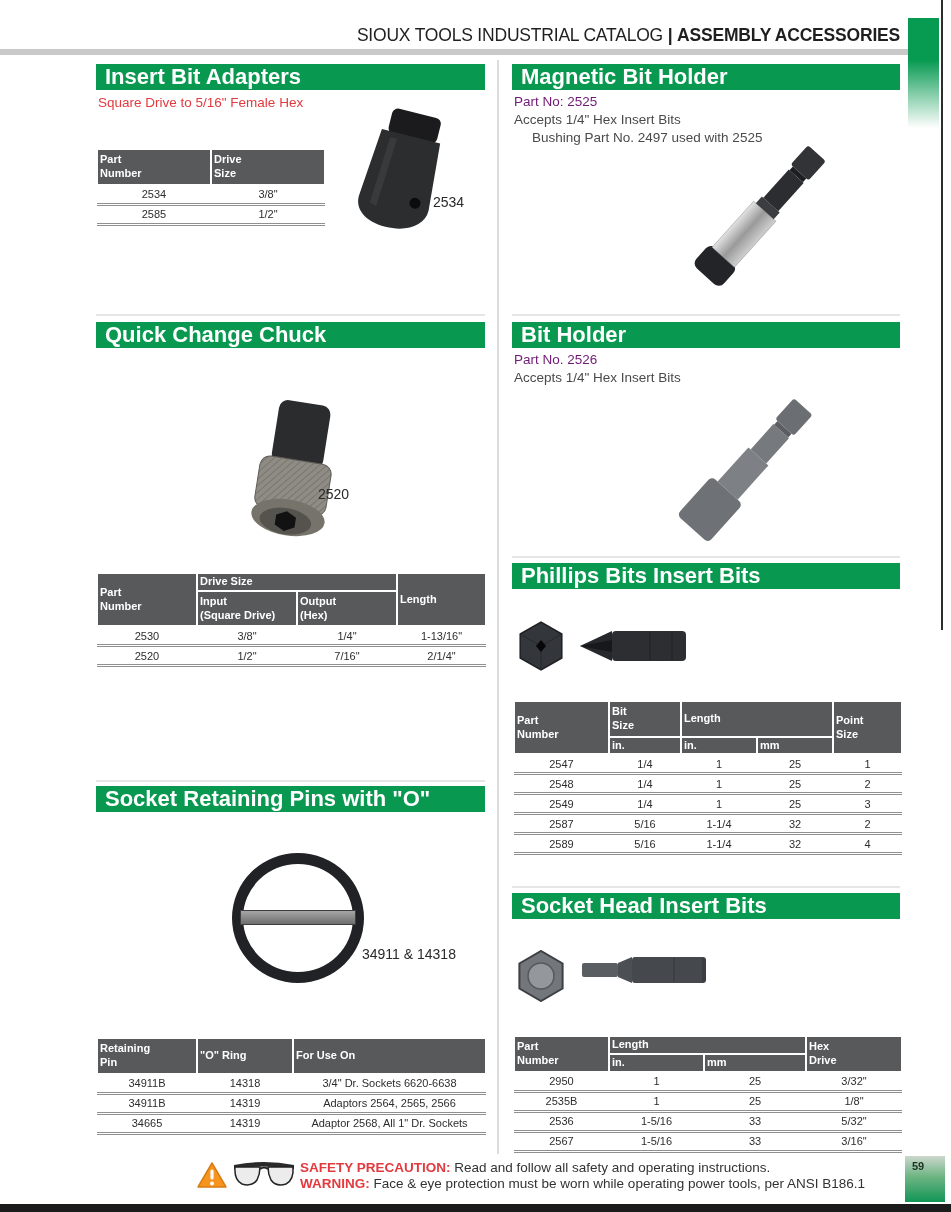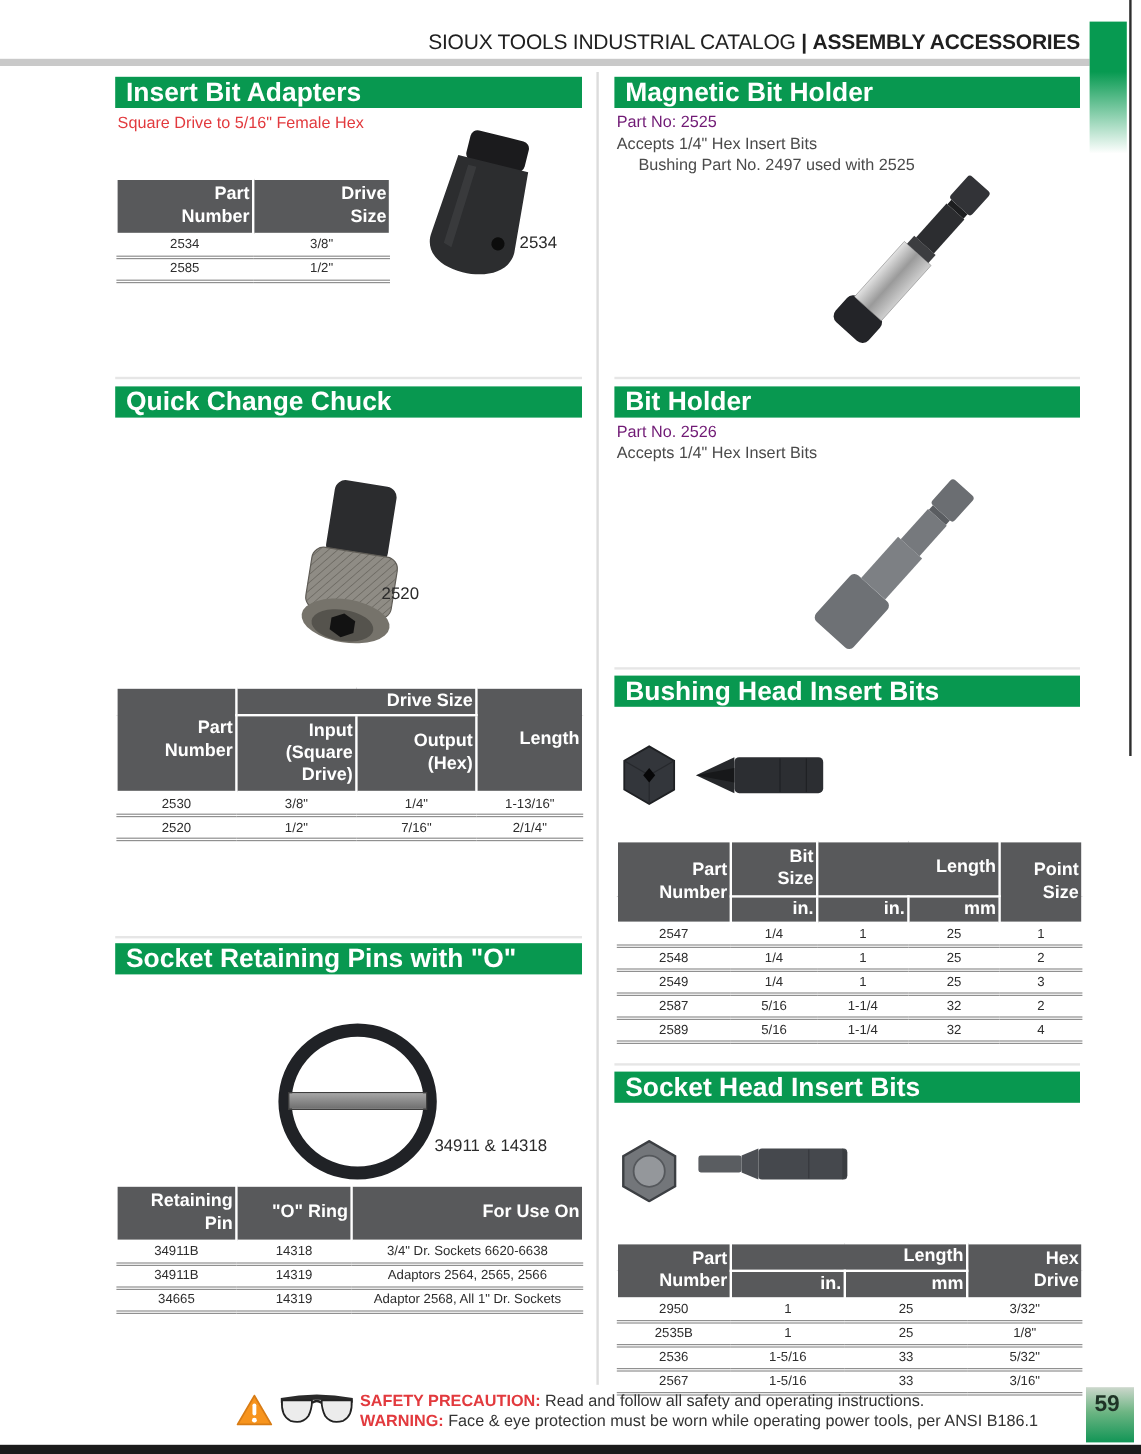--- a/index.html
+++ b/index.html
@@ -19,35 +19,35 @@
   
   .bar{position:absolute;height:26px;background:#089850;color:#fff;font-weight:bold;font-size:22px;
        line-height:26px;padding-left:9px;box-sizing:border-box;}
   .sub{position:absolute;font-size:13.5px;color:#e23a3e;}
   .partno{position:absolute;font-size:13.5px;color:#701a75;}
   .info{position:absolute;font-size:13.5px;color:#4a4a4a;}
   .img-label{position:absolute;font-size:14px;color:#2a2a2a;}
   .img-abs{position:absolute;}
   
   .tbl{position:absolute;border-collapse:collapse;table-layout:fixed;}
-  .tbl th{background:#58595b;color:#fff;font-size:15px;font-weight:bold;line-height:1.25;
-          border:2px solid #ffffff;white-space:pre-line;vertical-align:middle;padding:3px 2px;text-align:right;}
+  .tbl th{background:#58595b;color:#fff;font-size:11px;font-weight:bold;line-height:1.25;
+          border:2px solid #ffffff;white-space:pre-line;vertical-align:middle;padding:3px 2px;text-align:left;}
   .tbl th.thin{padding:1px 2px;}
   .tbl td{font-size:11px;color:#2d2d2d;text-align:center;padding:2.5px 2px;border-bottom:3px double #909090;}
   
   .oring-wrap{position:absolute;}
   .oring{position:absolute;left:0;top:0;right:0;bottom:0;border:11px solid #202226;border-radius:50%;}
   .pin-rod{position:absolute;left:8px;right:8px;top:57px;height:13px;
            background:linear-gradient(#a6a6a6,#6e6e6e);border:1px solid #3e3e3e;}
   
   .foot-line{position:absolute;font-size:13.5px;color:#333;white-space:nowrap;}
   .foot-label{color:#e23a3e;font-weight:bold;}
   .page-badge{position:absolute;left:905px;top:1156px;width:40px;height:46px;
       background:linear-gradient(180deg,#ccd7cc 0%,#6db583 45%,#129556 100%);
-      font-size:19px;font-weight:bold;color:#1e3326;padding:4px 0 0 7px;box-sizing:border-box;}
+      font-size:11px;font-weight:bold;color:#1e3326;padding:4px 0 0 7px;box-sizing:border-box;}
 </style>
 </head>
 <body>
 
 <div class="page">
 
   <div class="hdr-text">
     <span class="plain">SIOUX TOOLS INDUSTRIAL CATALOG</span>
     <span class="bold">|</span>
     <span class="bold">ASSEMBLY ACCESSORIES</span>
@@ -159,21 +159,21 @@
   </table>
 
   <div class="bar" style="left:96px;top:786px;width:389px;">Socket Retaining Pins with "O" Rings</div>
 
   <div class="oring-wrap" style="left:232px;top:853px;width:132px;height:130px;">
     <div class="oring"></div>
     <div class="pin-rod"></div>
   </div>
   <div class="img-label" style="left:362px;top:946px;">34911 &amp; 14318</div>
 
-  <table class="tbl" style="left:96px;top:987px;width:389px;">
+  <table class="tbl" style="left:96px;top:1037px;width:389px;">
     <colgroup>
         <col style="width:100px">
         <col style="width:96px">
         <col style="width:193px">
       </colgroup>
     <thead>
       <tr>
         <th>Retaining
 Pin</th>
         <th>"O" Ring</th>
@@ -229,21 +229,21 @@
   <svg class="img-abs" style="left:650px;top:368px;" width="200" height="195" viewBox="0 0 200 195">
     <g transform="rotate(-48 100 97)">
       <rect x="14" y="76" width="52" height="42" rx="5" fill="#6e7175"></rect>
       <rect x="66" y="84" width="46" height="27" fill="#7d8084"></rect>
       <rect x="112" y="87" width="34" height="21" fill="#76797d"></rect>
       <rect x="146" y="88" width="5" height="19" fill="#5a5d61"></rect>
       <rect x="151" y="85" width="28" height="25" rx="3" fill="#6b6e72"></rect>
     </g>
   </svg>
 
-  <div class="bar" style="left:512px;top:563px;width:388px;">Bushing Head Insert Bits</div>
+  <div class="bar" style="left:512px;top:563px;width:388px;">Phillips Bits Insert Bits</div>
 
   <svg class="img-abs" style="left:515px;top:620px;" width="52" height="52" viewBox="0 0 52 52">
     <polygon points="46.8,38 26,50 5.2,38 5.2,14 26,2 46.8,14" fill="#33363b" stroke="#1e2023" stroke-width="1.5"></polygon>
     <line x1="26" y1="26" x2="46.8" y2="14" stroke="#26282c"></line>
     <line x1="26" y1="26" x2="5.2" y2="14" stroke="#26282c"></line>
     <line x1="26" y1="26" x2="26" y2="50" stroke="#26282c"></line>
     <polygon points="26,20 31,26 26,32 21,26" fill="#070708"></polygon>
   </svg>
   <svg class="img-abs" style="left:578px;top:626px;" width="112" height="40" viewBox="0 0 112 40">
     <polygon points="2,20 34,5 34,35" fill="#26282b"></polygon>

